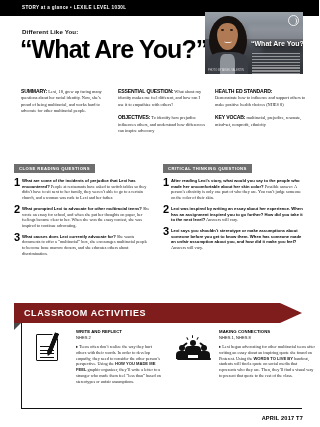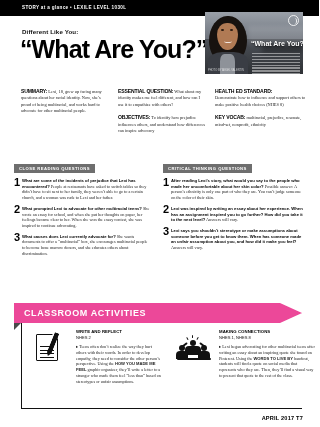--- a/index.html
+++ b/index.html
@@ -156,21 +156,21 @@
   }
   .qq {
     font-family: "Liberation Sans", sans-serif;
     font-weight: bold; font-size: 4.2px; color: #000;
   }
   .qa { font-family: "Liberation Serif", serif; }
 
   
   .banner {
     position: absolute; left: 14px; top: 303px; width: 288px; height: 20px;
-    background: #ec4899;
+    background: #7f1d1d;
   }
   .banner-notch {
     position: absolute; right: 0; top: 0; width: 22px; height: 20px;
     background: #fff;
     clip-path: polygon(100% 0, 100% 100%, 0 100%, 100% 50%, 0 0);
   }
   .banner-title {
     position: absolute; left: 10px; top: 5px;
     font-family: "Liberation Sans", sans-serif;
     font-weight: bold; font-size: 9px; letter-spacing: 0.6px;

